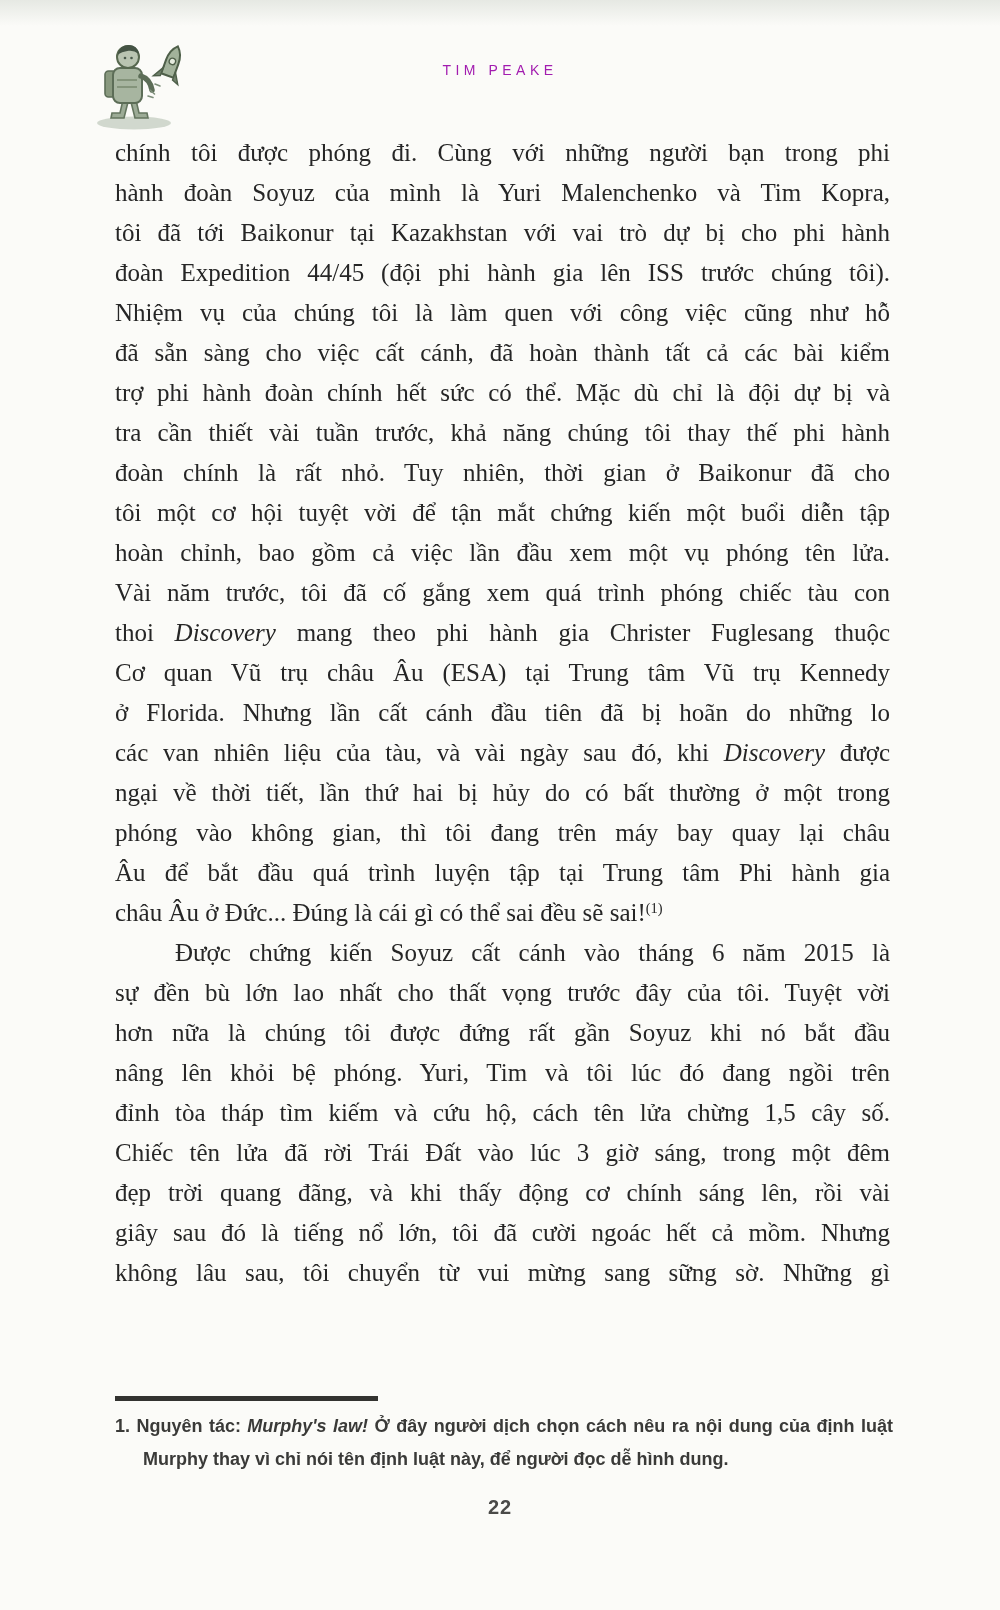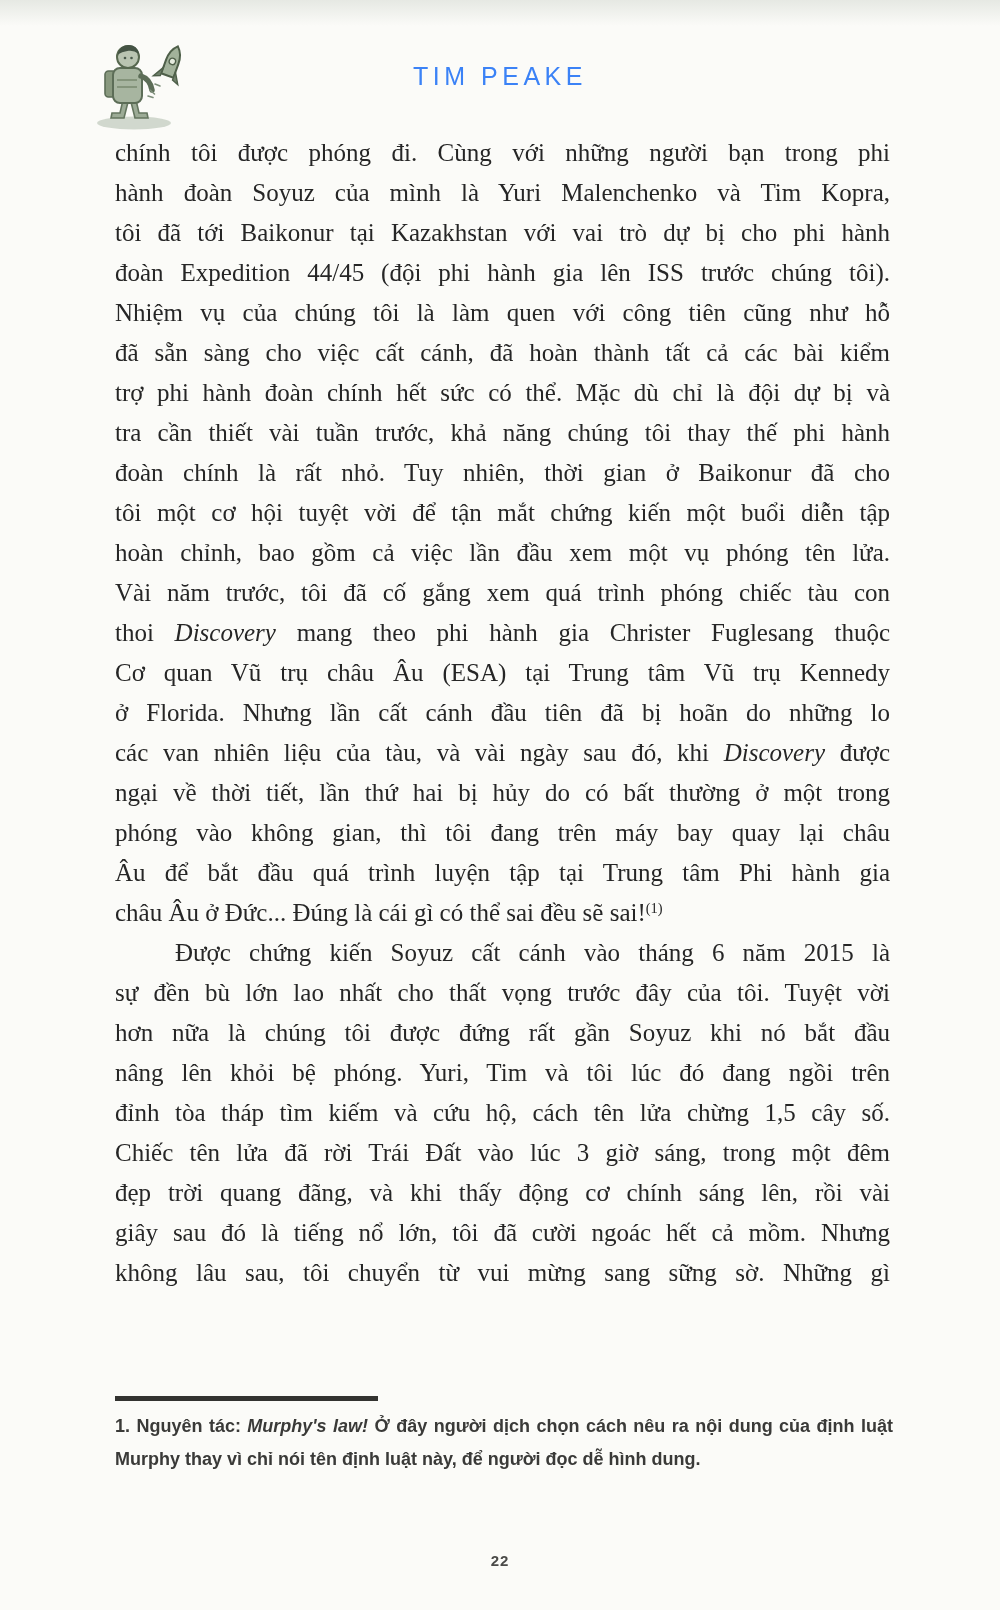--- a/index.html
+++ b/index.html
@@ -24,23 +24,23 @@
   .header-logo {
     position: absolute;
     left: 84px; top: 40px;
     width: 118px; height: 92px;
   }
   .running-head {
     position: absolute;
     left: 0; top: 62px; width: 100%;
     text-align: center;
     font-family: "Liberation Sans", sans-serif;
-    font-size: 25px;
+    font-size: 14px;
     letter-spacing: 4.5px;
-    color: #3b82f6;
+    color: #a21caf;
     font-weight: 400;
   }
   
   .body-text {
     position: absolute;
     left: 115px; top: 133px;
     width: 775px;
     font-size: 25px;
     line-height: 40px;
     color: #262626;
@@ -76,28 +76,28 @@
     position: absolute;
     left: 115px; top: 1410px;
     width: 778px;
     font-family: "Liberation Sans", sans-serif;
     font-size: 18px;
     line-height: 33px;
     color: #3a3a38;
     font-weight: bold;
   }
   .footnote .line { height: 33px; word-spacing: -1px; }
-  .footnote .line.no-justify { word-spacing: 0; }
+  .footnote .line.no-justify { word-spacing: 0; margin-left: 28px; }
   
   .page-number {
     position: absolute;
-    left: 0; top: 1552px; width: 100%;
+    left: 0; top: 1496px; width: 100%;
     text-align: center;
     font-family: "Liberation Sans", sans-serif;
-    font-size: 15px;
+    font-size: 20px;
     font-weight: 700;
     color: #4a4a48;
     letter-spacing: 1px;
   }
 </style>
 </head>
 <body>
 
 <div class="page">
 
@@ -129,21 +129,21 @@
     <path d="M66 50 l4.5 4 M71 44 l5 2 M64 56 l5 1.5" stroke="#7d8e7a" stroke-width="1.6" stroke-linecap="round" fill="none"></path>
   </svg>
 
   <div class="running-head">TIM PEAKE</div>
 
   <div class="body-text">
       <div class="line"><span>chính tôi được phóng đi. Cùng với những người bạn trong phi</span></div>
       <div class="line"><span>hành đoàn Soyuz của mình là Yuri Malenchenko và Tim Kopra,</span></div>
       <div class="line"><span>tôi đã tới Baikonur tại Kazakhstan với vai trò dự bị cho phi hành</span></div>
       <div class="line"><span>đoàn Expedition 44/45 (đội phi hành gia lên ISS trước chúng tôi).</span></div>
-      <div class="line"><span>Nhiệm vụ của chúng tôi là làm quen với công tiên cũng như hỗ</span></div>
+      <div class="line"><span>Nhiệm vụ của chúng tôi là làm quen với công việc cũng như hỗ</span></div>
       <div class="line"><span>đã sẵn sàng cho việc cất cánh, đã hoàn thành tất cả các bài kiểm</span></div>
       <div class="line"><span>trợ phi hành đoàn chính hết sức có thể. Mặc dù chỉ là đội dự bị và</span></div>
       <div class="line"><span>tra cần thiết vài tuần trước, khả năng chúng tôi thay thế phi hành</span></div>
       <div class="line"><span>đoàn chính là rất nhỏ. Tuy nhiên, thời gian ở Baikonur đã cho</span></div>
       <div class="line"><span>tôi một cơ hội tuyệt vời để tận mắt chứng kiến một buổi diễn tập</span></div>
       <div class="line"><span>hoàn chỉnh, bao gồm cả việc lần đầu xem một vụ phóng tên lửa.</span></div>
       <div class="line"><span>Vài năm trước, tôi đã cố gắng xem quá trình phóng chiếc tàu con</span></div>
       <div class="line"><span>thoi </span><span class="italic">Discovery</span><span> mang theo phi hành gia Christer Fuglesang thuộc</span></div>
       <div class="line"><span>Cơ quan Vũ trụ châu Âu (ESA) tại Trung tâm Vũ trụ Kennedy</span></div>
       <div class="line"><span>ở Florida. Nhưng lần cất cánh đầu tiên đã bị hoãn do những lo</span></div>

